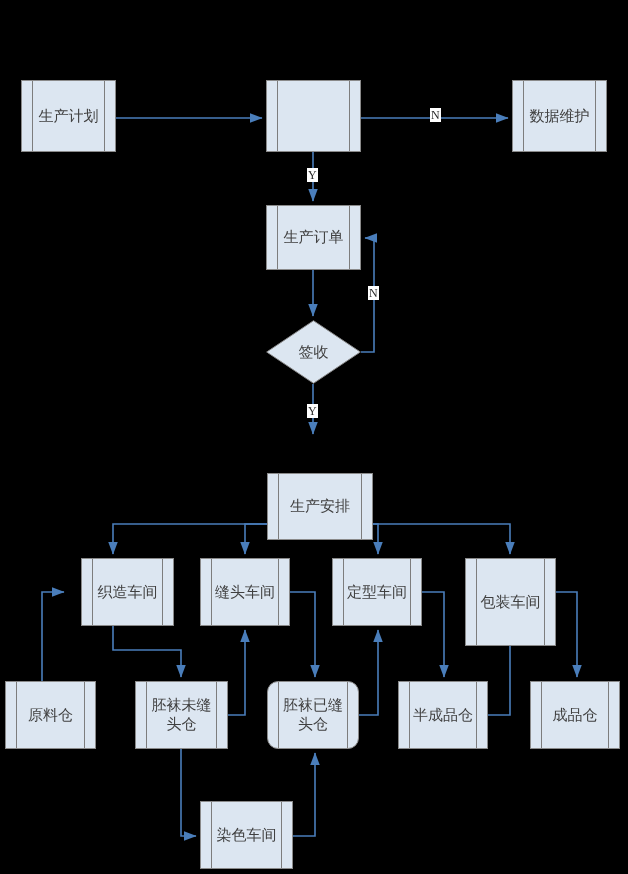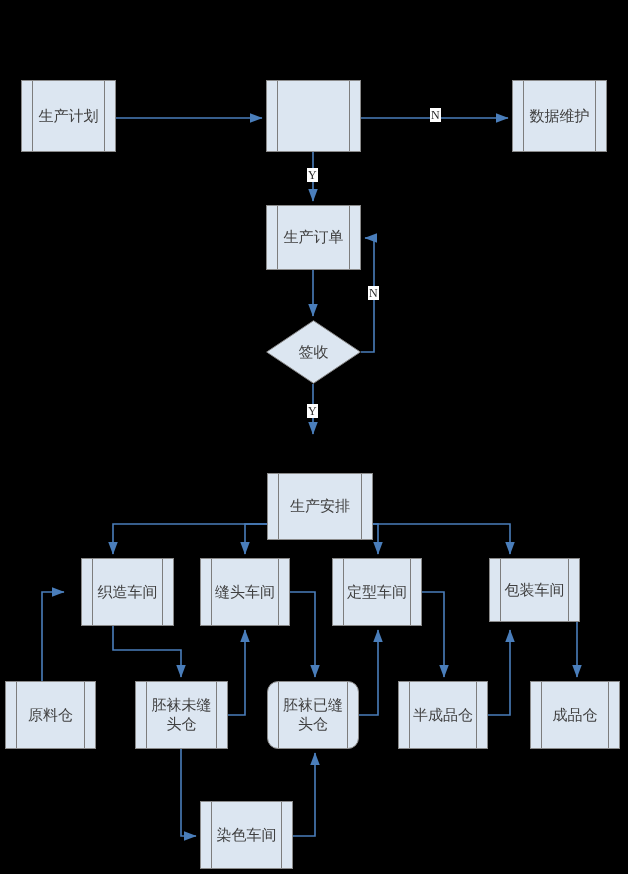--- a/index.html
+++ b/index.html
@@ -115,21 +115,21 @@
       <div class="node proc" style="left: 200px; top: 558px; width: 90px; height: 68px;">
         <span class="bar l"></span>
         <span class="bar r"></span>
         <span class="lbl">缝头车间</span>
       </div>
       <div class="node proc" style="left: 332px; top: 558px; width: 90px; height: 68px;">
         <span class="bar l"></span>
         <span class="bar r"></span>
         <span class="lbl">定型车间</span>
       </div>
-      <div class="node proc" style="left: 465px; top: 558px; width: 91px; height: 64px; margin-left: 24px;">
+      <div class="node proc" style="left: 465px; top: 558px; width: 91px; height: 88px;">
         <span class="bar l"></span>
         <span class="bar r"></span>
         <span class="lbl">包装车间</span>
       </div>
       <div class="node proc" style="left: 5px; top: 681px; width: 91px; height: 68px;">
         <span class="bar l"></span>
         <span class="bar r"></span>
         <span class="lbl">原料仓</span>
       </div>
       <div class="node proc" style="left: 135px; top: 681px; width: 93px; height: 68px;">

